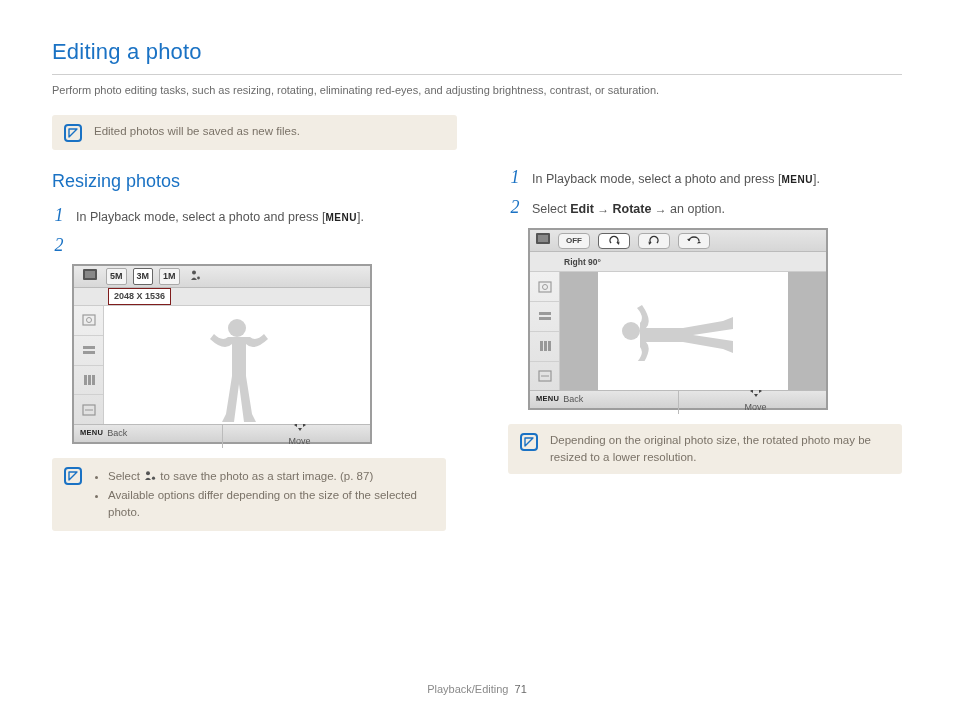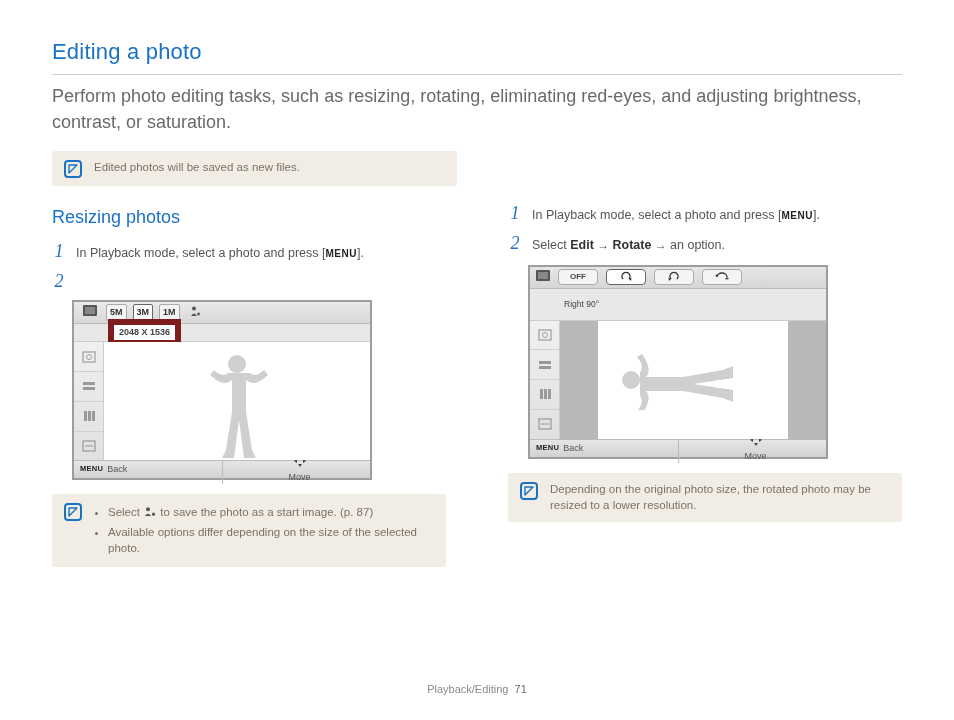--- a/index.html
+++ b/index.html
@@ -1,19 +1,19 @@
 <!DOCTYPE html>
 <html><head>
 <meta charset="utf-8">
 <style>
   * { box-sizing: border-box; margin: 0; padding: 0; }
   body { font-family: Arial, Helvetica, sans-serif; background: #fff; color: #4a4a4a; width: 954px; height: 720px; position: relative; padding: 36px 52px 20px 52px; font-size: 13px; line-height: 1.45; }
   .page-title { color: #1a72c4; font-weight: 300; font-size: 22px; letter-spacing: 0.2px; margin-bottom: 6px; }
   .rule { border: none; border-top: 1px solid #cfcfcf; margin-bottom: 8px; }
-  .intro { color: #6a6a6a; font-size: 18px; margin-bottom: 16px; }
+  .intro { color: #6a6a6a; font-size: 11px; margin-bottom: 16px; }
   .note-box { background: #f2ede4; border-radius: 3px; padding: 8px 12px; display: flex; align-items: flex-start; gap: 12px; }
   .note-box.top { width: 405px; margin-bottom: 18px; gap: 12px; }
   .note-icon { width: 18px; height: 18px; border: 2px solid #1a72c4; border-radius: 4px; display: flex; align-items: center; justify-content: center; flex-shrink: 0; margin-top: 1px; }
   .note-icon svg { display:block; }
   .note-text { color: #7a7267; font-size: 11.5px; }
   .note-text ul { list-style: disc; margin-left: 14px; }
   .note-text ul li { margin: 2px 0; }
   .cols { display: flex; gap: 62px; }
   .col { flex: 1 1 0; }
   .section-title { color: #1a72c4; font-weight: 400; font-size: 18px; margin-bottom: 12px; }
@@ -25,42 +25,42 @@
   .arrow { font-size: 12px; }
   .inline-icon { display:inline-block; vertical-align:middle; }
 
   
   .screen { width: 300px; border: 2px solid #9d9d9d; background: #fff; margin: 6px 0 14px 20px; position:relative; }
   .topbar { height: 22px; background: linear-gradient(#eaeaea,#d8d8d8); border-bottom: 1px solid #bbb; display:flex; align-items:center; padding: 0 6px; gap:6px; }
   .topbar .chip { font-size:9px; font-weight:bold; color:#333; background:#f4f4f4; border:1px solid #aaa; padding:1px 3px; border-radius:2px; }
   .topbar .chip.active { background:#fff; border-color:#666; }
   .topbar .chip.blank { background:transparent; border:none; }
   .sub-row { height: 18px; background:#e8e8e8; border-bottom:1px solid #ccc; display:flex; align-items:center; padding-left:34px; }
-  .sub-row .res { font-size:9px; font-weight:bold; color:#444; background:#fff; border:6px solid #7f1d1d; padding:1px 5px; }
+  .sub-row .res { font-size:9px; font-weight:bold; color:#444; background:#fff; border:1px solid #7f1d1d; padding:1px 5px; }
   .canvas-row { display:flex; height: 118px; }
   .sidebar { width: 30px; background: linear-gradient(#f0f0f0,#e0e0e0); border-right:1px solid #ccc; display:flex; flex-direction:column; }
   .sidebar .sic { flex:1; border-bottom:1px solid #d0d0d0; display:flex; align-items:center; justify-content:center; }
   .sidebar .sic:last-child { border-bottom:none; }
   .sidebar .sic svg { opacity:0.6; }
   .canvas { flex:1; position:relative; background:#fff; overflow:hidden; }
   .silhouette { position:absolute; left:50%; bottom:0; transform:translateX(-50%); }
   .canvas.rotated .bg-stripe-l { position:absolute; left:0; top:0; bottom:0; width:38px; background:#b8b8b8; }
   .canvas.rotated .bg-stripe-r { position:absolute; right:0; top:0; bottom:0; width:38px; background:#b8b8b8; }
   .statusbar { height: 18px; background: linear-gradient(#e6e6e6,#d2d2d2); border-top:1px solid #bbb; display:flex; align-items:center; font-size:9px; color:#555; }
   .statusbar .sb-seg { display:flex; align-items:center; gap:4px; }
   .statusbar .sb-left { width:50%; padding-left:6px; }
   .statusbar .sb-right { width:50%; padding-left:6px; border-left:1px solid #bbb;flex-direction:column; }
   .sb-menu { font-weight:bold; font-size:7.5px; letter-spacing:0.3px; color:#222; }
   .dpad { width:12px; height:12px; display:inline-block; }
 
   .rotate-opts { height:22px; background: linear-gradient(#e6e6e6,#d6d6d6); border-bottom:1px solid #bbb; display:flex; align-items:center; padding-left:6px; gap:8px; }
-  .rotate-opts .ropt { width:40px; height:16px; background:#f4f4f4; border:1px solid #aaa; border-radius:4px; display:flex; align-items:center; justify-content:center; font-size:11px; color:#333; }
+  .rotate-opts .ropt { width:32px; height:16px; background:#f4f4f4; border:1px solid #aaa; border-radius:4px; display:flex; align-items:center; justify-content:center; font-size:11px; color:#333; }
   .rotate-opts .ropt.active { background:#fff; border-color:#666; }
   .rotate-opts .rlabel { font-size:8px; font-weight:bold; color:#444; }
-  .rotate-sub { height:32px; background:#e8e8e8; border-bottom:1px solid #ccc; display:flex; align-items:center; padding-left:34px; }
+  .rotate-sub { height:20px; background:#e8e8e8; border-bottom:1px solid #ccc; display:flex; align-items:center; padding-left:34px;font-weight:bold; }
   .rotate-sub span { font-size:8.5px; color:#444; }
 
   .person-ico { display:inline-block; vertical-align:middle; }
 
   .footer { position:absolute; bottom:22px; left:0; right:0; text-align:center; font-size:11px; color:#8a8a8a; }
   .footer .pn { color:#6a6a6a; }
 </style>
 </head>
 <body>
 

